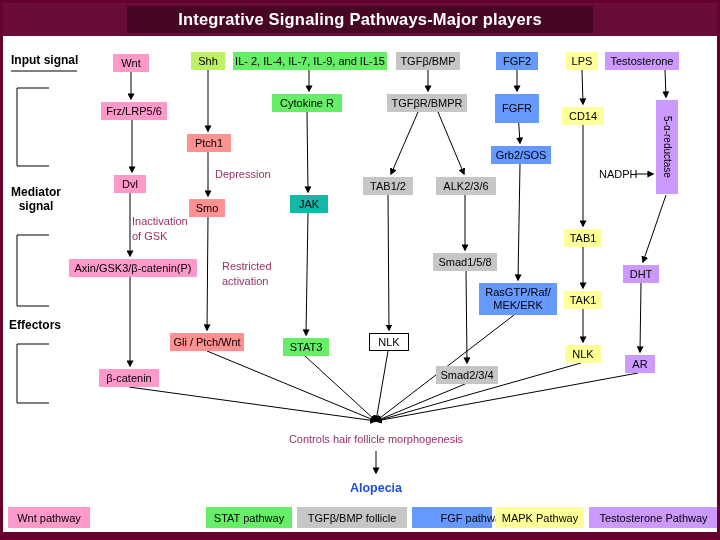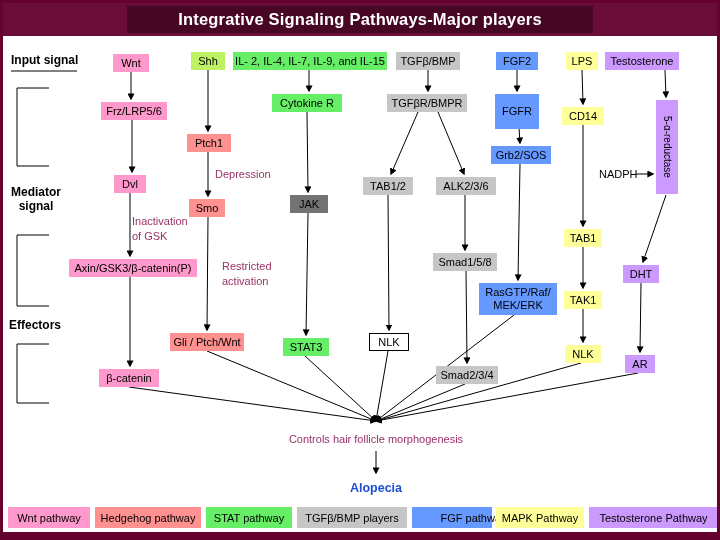--- a/index.html
+++ b/index.html
@@ -100,30 +100,30 @@
       <div class="node" style="left: 110px; top: 51px; width: 36px; height: 18px; background: rgb(255, 153, 204);">Wnt</div>
       <div class="node" style="left: 188px; top: 49px; width: 34px; height: 18px; background: #bef264;">Shh</div>
       <div class="node" style="left: 230px; top: 49px; width: 154px; height: 18px; background: rgb(102, 238, 102);">IL- 2, IL-4, IL-7, IL-9, and IL-15</div>
       <div class="node" style="left: 393px; top: 49px; width: 64px; height: 18px; background: rgb(198, 198, 198);">TGFβ/BMP</div>
       <div class="node" style="left: 493px; top: 49px; width: 42px; height: 18px; background: rgb(102, 153, 255);">FGF2</div>
       <div class="node" style="left: 563px; top: 49px; width: 32px; height: 18px; background: rgb(255, 255, 153);">LPS</div>
       <div class="node" style="left: 602px; top: 49px; width: 74px; height: 18px; background: rgb(204, 153, 255);">Testosterone</div>
       <div class="node" style="left: 98px; top: 99px; width: 66px; height: 18px; background: rgb(255, 153, 204);">Frz/LRP5/6</div>
       <div class="node" style="left: 269px; top: 91px; width: 70px; height: 18px; background: rgb(102, 238, 102);">Cytokine R</div>
       <div class="node" style="left: 384px; top: 91px; width: 80px; height: 18px; background: rgb(198, 198, 198);">TGFβR/BMPR</div>
-      <div class="node" style="left: 492px; top: 91px; width: 44px; height: 35px; background: rgb(102, 153, 255); text-align: right;">FGFR</div>
+      <div class="node" style="left: 492px; top: 91px; width: 44px; height: 29px; background: rgb(102, 153, 255); text-align: right;">FGFR</div>
       <div class="node" style="left: 559px; top: 104px; width: 42px; height: 18px; background: rgb(255, 255, 153);">CD14</div>
       <div class="node vertical" style="left: 653px; top: 97px; width: 22px; height: 94px; background: rgb(204, 153, 255);">5-α-reductase</div>
       <div class="node" style="left: 184px; top: 131px; width: 44px; height: 18px; background: rgb(255, 145, 145);">Ptch1</div>
       <div class="node" style="left: 488px; top: 143px; width: 60px; height: 18px; background: rgb(102, 153, 255);">Grb2/SOS</div>
       <div class="node" style="left: 111px; top: 172px; width: 32px; height: 18px; background: rgb(255, 153, 204);">Dvl</div>
       <div class="node" style="left: 360px; top: 174px; width: 50px; height: 18px; background: rgb(198, 198, 198);">TAB1/2</div>
       <div class="node" style="left: 433px; top: 174px; width: 60px; height: 18px; background: rgb(198, 198, 198);">ALK2/3/6</div>
       <div class="node" style="left: 186px; top: 196px; width: 36px; height: 18px; background: rgb(255, 145, 145);">Smo</div>
-      <div class="node" style="left: 287px; top: 192px; width: 38px; height: 18px; background: #737373;">JAK</div>
+      <div class="node" style="left: 287px; top: 192px; width: 38px; height: 18px; background: #14b8a6;">JAK</div>
       <div class="node" style="left: 561px; top: 226px; width: 38px; height: 18px; background: rgb(255, 255, 153);">TAB1</div>
       <div class="node" style="left: 66px; top: 256px; width: 128px; height: 18px; background: rgb(255, 153, 204);">Axin/GSK3/β-catenin(P)</div>
       <div class="node" style="left: 430px; top: 250px; width: 64px; height: 18px; background: rgb(198, 198, 198);">Smad1/5/8</div>
       <div class="node" style="left: 620px; top: 262px; width: 36px; height: 18px; background: rgb(204, 153, 255);">DHT</div>
       <div class="node" style="left: 476px; top: 280px; width: 78px; height: 32px; background: rgb(102, 153, 255);">RasGTP/Raf/
 MEK/ERK</div>
       <div class="node" style="left: 561px; top: 288px; width: 38px; height: 18px; background: rgb(255, 255, 153);">TAK1</div>
       <div class="node" style="left: 167px; top: 330px; width: 74px; height: 18px; background: rgb(255, 145, 145);">Gli / Ptch/Wnt</div>
       <div class="node" style="left: 280px; top: 335px; width: 46px; height: 18px; background: rgb(102, 238, 102);">STAT3</div>
       <div class="node outlined" style="left: 366px; top: 330px; width: 40px; height: 18px; background: rgb(255, 255, 255);">NLK</div>
@@ -137,20 +137,19 @@
       <div class="note" style="left: 219px; top: 256px; color: rgb(153, 51, 102);">Restricted
 activation</div>
       <div class="note" style="left: 596px; top: 164px; color: rgb(0, 0, 0);">NADPH</div>
     </div>
 
   <div id="controls-label" style="color: rgb(153, 51, 102);">Controls hair follicle morphogenesis</div>
   <div id="alopecia-label">Alopecia</div>
 
   <div id="legend-layer">
       <div class="legend-item" style="left: 5px; width: 82px; background: rgb(255, 153, 204);">Wnt pathway</div>
-      <div class="legend-item" style="left: 92px; width: 106px; background: rgb(255, 145, 145);">Hedgehog pathway</div>
       <div class="legend-item" style="left: 203px; width: 86px; background: rgb(102, 238, 102);">STAT pathway</div>
-      <div class="legend-item" style="left: 294px; width: 110px; background: rgb(198, 198, 198);">TGFβ/BMP players</div>
+      <div class="legend-item" style="left: 294px; width: 110px; background: rgb(198, 198, 198);">TGFβ/BMP follicle</div>
       <div class="legend-item" style="left: 409px; width: 80px; background: rgb(102, 153, 255); padding-left: 43px;">FGF pathway</div>
       <div class="legend-item" style="left: 586px; width: 129px; background: rgb(204, 153, 255);">Testosterone Pathway</div>
       <div class="legend-item" style="left: 493px; width: 88px; background: rgb(255, 255, 153);">MAPK Pathway</div>
     </div>
 </div>
 
 </body></html>

